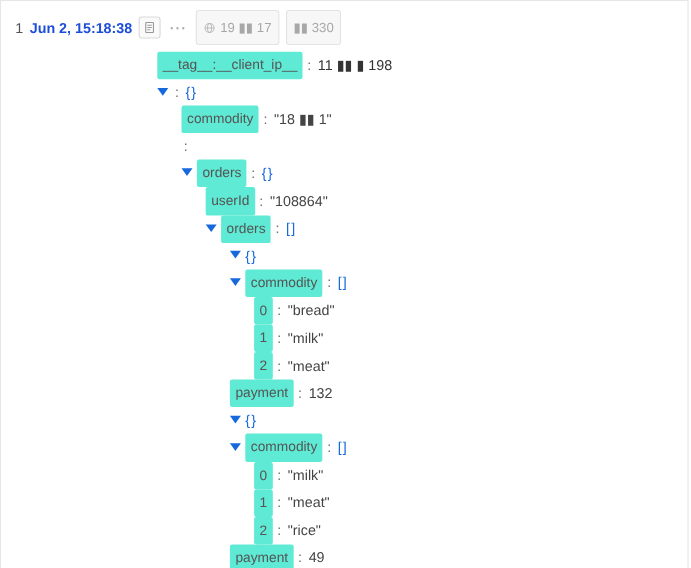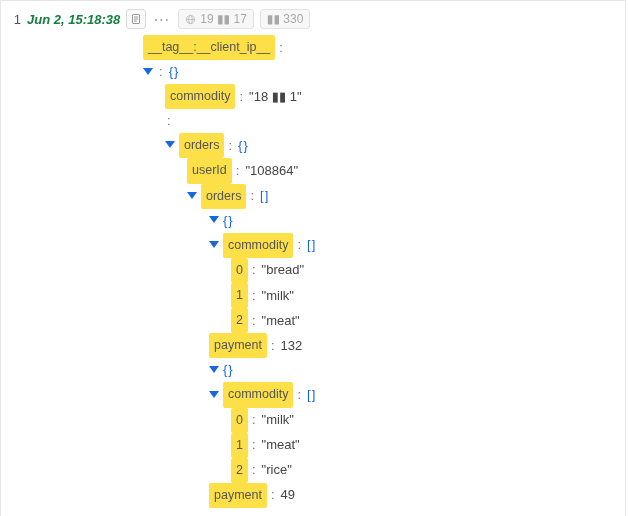--- a/index.html
+++ b/index.html
@@ -25,38 +25,37 @@
   }
   .rownum {
     width: 14px;
     text-align: right;
     color: #555;
     font-size: 13px;
   }
   .timestamp {
     font-weight: 700;
     font-size: 13px;
-    color: #15803d;
-    font-style: italic;
+    color: #1d4ed8;
   }
   .icon-box {
     width: 20px; height: 20px;
     border: 1px solid #d9d9d9;
     border-radius: 3px;
     display: inline-flex;
     align-items: center; justify-content: center;
     color: #888;
     background: #fafafa;
   }
   .ellipsis { color:#aaa; font-weight:700; letter-spacing:1px; padding:0 2px;}
   .pill {
     display: inline-flex;
     align-items: center;
     gap: 4px;
-    height: 20px;
+    height: 32px;
     padding: 0 6px;
     border: 1px solid #e3e3e3;
     border-radius: 3px;
     background: #f7f7f7;
     color: #a8a8a8;
     font-size: 12px;
   }
   .pill svg { display:block; }
   .content {
     padding-left: 136px;
@@ -73,21 +72,21 @@
     display:inline-block;
     width:0;height:0;
     border-left:5px solid transparent;
     border-right:5px solid transparent;
     border-top:7px solid #1668dc;
     transform: translateY(-1px);
     margin-right:6px;
   }
   .tri-wrap { width:14px; display:inline-flex; }
   .key {
-    background: #fde047;
+    background: #5eead4;
     color: #555;
     padding: 1px 5px;
     border-radius: 2px;
     font-size: 12.5px;
     margin-right: 2px;
   }
   .colon { color:#707070; margin:0 6px 0 2px; }
   .brace { color:#1668dc; letter-spacing:1px; }
   .val { color:#444; }
   .str::before, .str::after { content:'"'; color:#444; }
@@ -121,20 +120,21 @@
     <span class="pill">
       <span>▮▮ <span>330</span></span>
     </span>
   </div>
 
   <div class="content">
 
     <div class="row">
       <span class="key">__tag__:__client_ip__</span>
       <span class="colon">:</span>
+      <span class="plain"><span>11</span> ▮▮ ▮ <span>198</span></span>
     </div>
 
     <div class="row">
       <span class="tri-wrap">
           <span class="tri"></span>
         </span>
       <span class="colon">:</span>
       <span class="brace">{}</span>
     </div>
 

